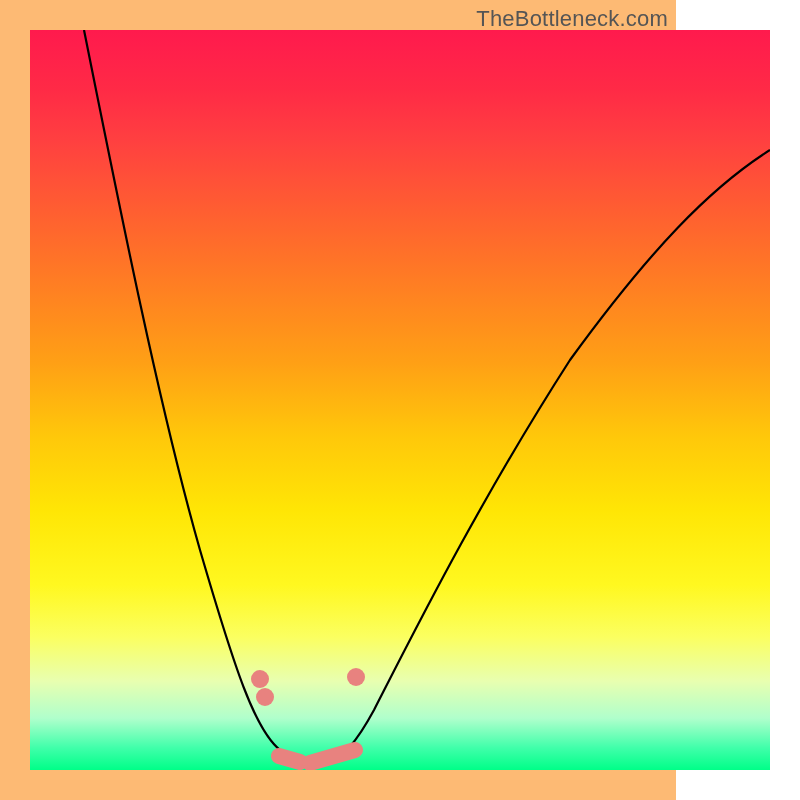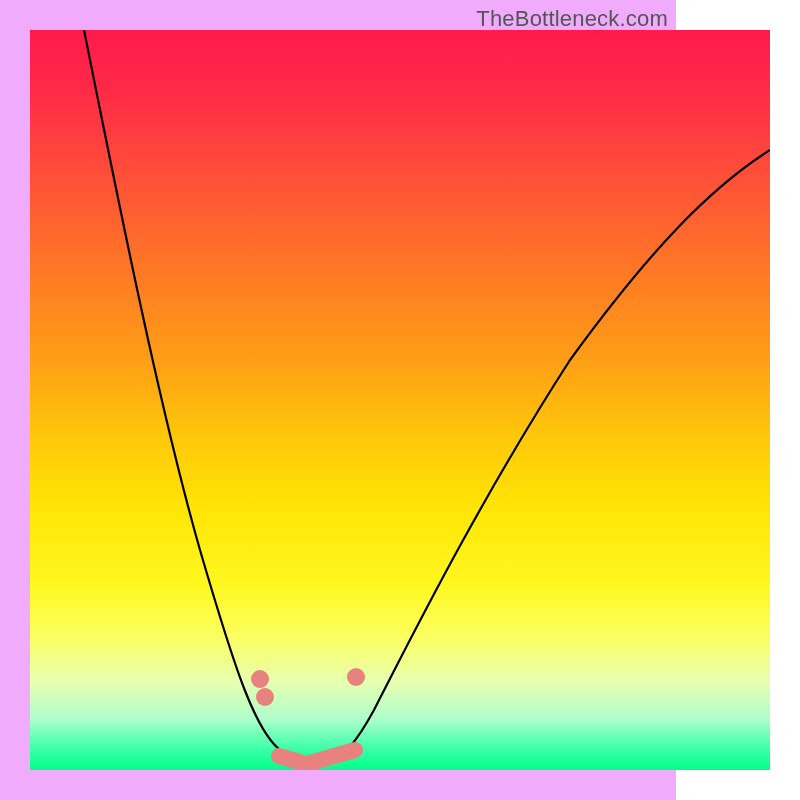--- a/index.html
+++ b/index.html
@@ -1,20 +1,20 @@
 <!DOCTYPE html>
 <html><head>
 <meta charset="utf-8">
 <style>
   * { margin: 0; padding: 0; box-sizing: border-box; }
   html, body { width: 800px; height: 800px; overflow: hidden; }
   .container {
     width: 676px;
     height: 800px;
-    background: #f0abfc;
+    background: #fdba74;
     position: relative;
   }
   .plot-area {
     position: absolute;
     left: 30px;
     top: 30px;
     width: 740px;
     height: 740px;
     background: linear-gradient(to bottom,
       #ff1a4d 0%,

